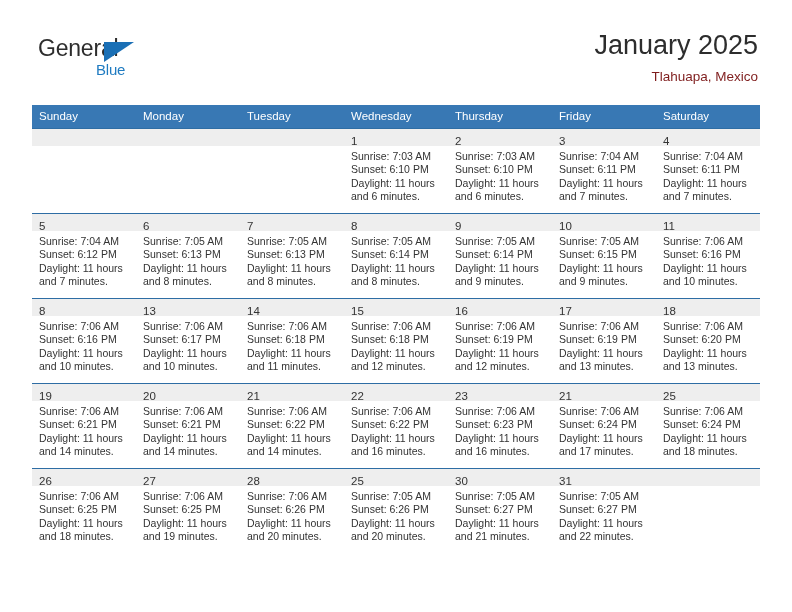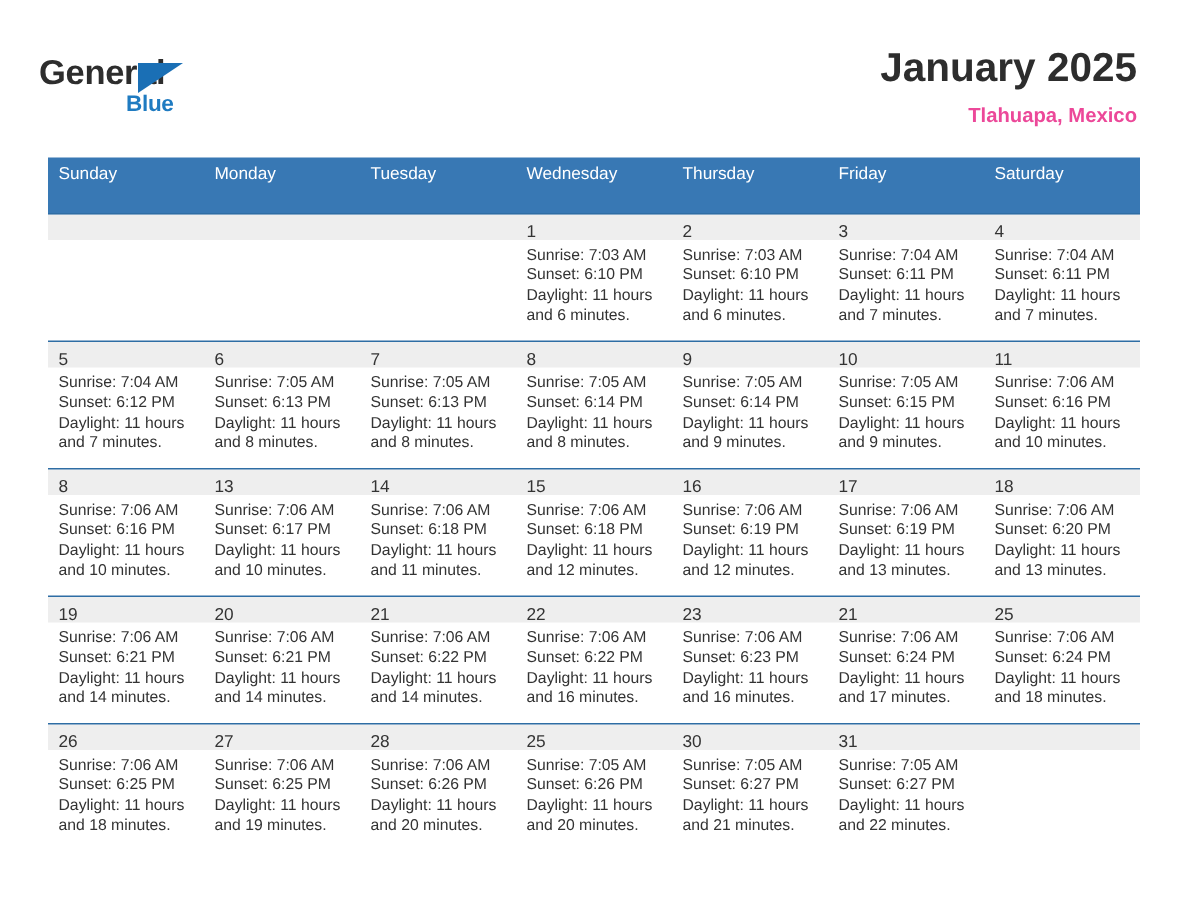--- a/index.html
+++ b/index.html
@@ -18,25 +18,24 @@
     position: relative;
     width: 792px;
     height: 612px;
     box-sizing: border-box;
     padding: 0;
   }
 
   
   .header {
     position: absolute;
-    left: 20px;
+    left: 32px;
     top: 28px;
     right: 34px;
     height: 70px;
-    font-weight: bold;
   }
 
   .logo {
     position: absolute;
     left: 6px;
     top: 6px;
     width: 200px;
     height: 58px;
   }
   .logo-general {
@@ -76,42 +75,42 @@
     text-align: right;
   }
   .cal-title {
     font-size: 27px;
     color: #2d2d2d;
     line-height: 34px;
     white-space: nowrap;
   }
   .cal-subtitle {
     font-size: 13.5px;
-    color: #ec4899;
+    color: #7f1d1d;
     line-height: 20px;
     margin-top: 5px;
     white-space: nowrap;
   }
 
   
   .calendar {
     position: absolute;
     left: 32px;
     top: 105px;
     width: 728px;
     border-collapse: collapse;
     table-layout: fixed;
   }
   .calendar th {
     background: #3878b4;
     color: #ffffff;
     font-size: 11.5px;
     font-weight: normal;
     text-align: left;
-    padding: 5px 0 20px 7px;
+    padding: 5px 0 6px 7px;
     height: 12px;
     border: none;
   }
   .calendar td {
     width: 104px;
     height: 84px;
     vertical-align: top;
     padding: 0;
     border: none;
     border-top: 1px solid #2e6da4;

